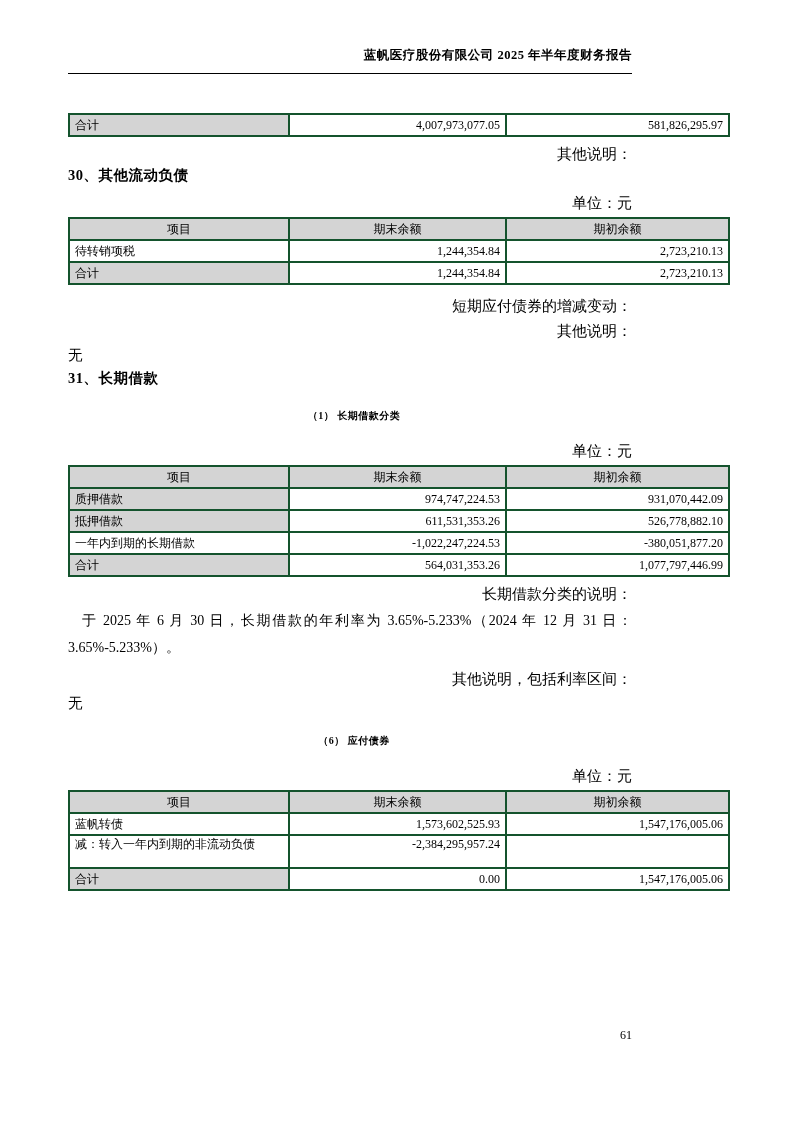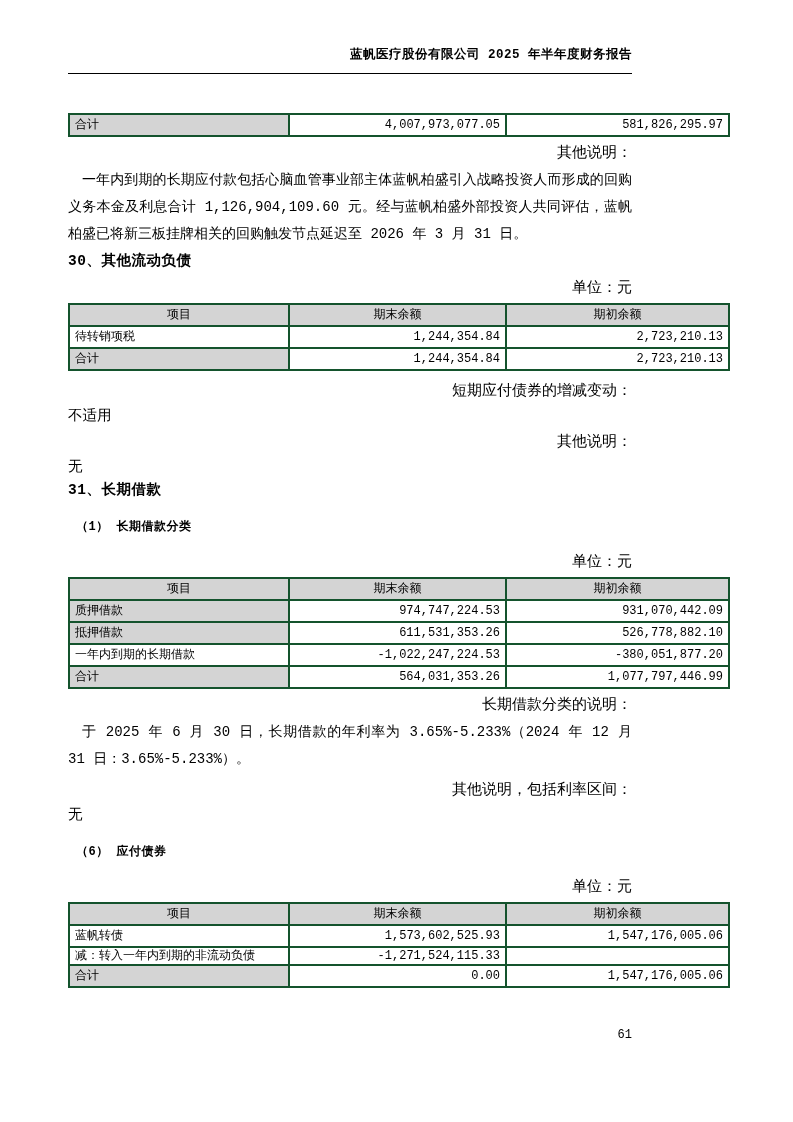--- a/index.html
+++ b/index.html
@@ -4,21 +4,21 @@
 <style>
   * { margin: 0; padding: 0; box-sizing: border-box; }
   html, body { background: #ffffff; }
   body {
     width: 793px; height: 1122px;
     position: relative;
     color: #000;
     font-family: "Liberation Serif", "DejaVu Serif", serif;
     overflow: hidden;
   }
-  .page { width: 697px; height: 1122px; position: relative; font-family: Liberation Mono, monospace; }
+  .page { width: 697px; height: 1122px; position: relative; }
   .content { padding: 0 65px 0 68px; }
 
   
   .doc-header {
     padding-top: 47px;
     text-align: right;
     font-size: 12.5px;
     font-weight: bold;
     line-height: 17px;
     letter-spacing: 0.5px;
@@ -49,21 +49,21 @@
     vertical-align: middle;
   }
   table.fin-table th {
     background: var(--table-header-bg, #d4d4d4);
     font-weight: normal;
     text-align: center;
   }
   td.item { text-align: left; padding-left: 6px; }
   td.num  { text-align: right; padding-right: 4px; }
   td.gray { background: var(--table-header-bg, #d4d4d4); }
-  tr.row-short td { padding-top: 1px; padding-bottom: 1px; }
+  tr.row-short td { padding-top: 1px; padding-bottom: 16px; }
 
   .tbl-carryover { margin-top: 39px; }
   .tbl-carryover td { padding-top: 4px; padding-bottom: 4px; }
 
   
   .note-label {
     font-size: 15px;
     line-height: 16px;
     margin-top: 9px;
     text-align: right;
@@ -81,26 +81,27 @@
     margin-top: 5px;
   }
   .section-heading {
     font-size: 14.5px;
     font-weight: bold;
     line-height: 19px;
     margin-top: 4px;
     letter-spacing: 0.5px;
   }
   .sub-heading {
-    font-size: 12px;
+    font-size: 10px;
     font-weight: bold;
     line-height: 17px;
     margin-top: 19px;
     padding-left: 8px;
     letter-spacing: 0.5px;
+    text-align: center;
   }
   .unit-label {
     font-size: 15px;
     line-height: 16px;
     text-align: right;
     margin-top: 19px;
   }
   .unit-label.first { margin-top: 10px; }
   .tbl-gap { margin-top: 6px; }
 
@@ -130,21 +131,20 @@
       <tbody>
         <tr>
           <td class="item gray">合计</td>
           <td class="num">4,007,973,077.05</td>
           <td class="num">581,826,295.97</td>
         </tr>
       </tbody>
     </table>
 
     <div class="note-label">其他说明：</div>
-    <div class="para">一年内到期的长期应付款包括心脑血管事业部主体蓝帆柏盛引入战略投资人而形成的回购义务本金及利息合计 1,126,904,109.60 元。经与蓝帆柏盛外部投资人共同评估，蓝帆柏盛已将新三板挂牌相关的回购触发节点延迟至 2026 年 3 月 31 日。</div>
 
     <div class="section-heading">30、其他流动负债</div>
     <div class="unit-label first">单位：元</div>
     <table class="fin-table tbl-gap">
       <colgroup>
           <col class="c1">
           <col class="c2">
           <col class="c3">
         </colgroup>
       <tbody>
@@ -160,21 +160,20 @@
         </tr>
         <tr>
           <td class="item gray">合计</td>
           <td class="num">1,244,354.84</td>
           <td class="num">2,723,210.13</td>
         </tr>
       </tbody>
     </table>
 
     <div class="note-label" style="margin-top:13px">短期应付债券的增减变动：</div>
-    <div class="big-value">不适用</div>
     <div class="note-label">其他说明：</div>
     <div class="big-value">无</div>
 
     <div class="section-heading">31、长期借款</div>
     <div class="sub-heading">（1） 长期借款分类</div>
     <div class="unit-label">单位：元</div>
     <table class="fin-table tbl-gap">
       <colgroup>
           <col class="c1">
           <col class="c2">
@@ -228,21 +227,21 @@
           <th>期末余额</th>
           <th>期初余额</th>
         </tr>
         <tr>
           <td class="item">蓝帆转债</td>
           <td class="num">1,573,602,525.93</td>
           <td class="num">1,547,176,005.06</td>
         </tr>
         <tr class="row-short">
           <td class="item">减：转入一年内到期的非流动负债</td>
-          <td class="num">-1,271,524,115.33</td>
+          <td class="num">-2,384,295,957.24</td>
           <td class="num"></td>
         </tr>
         <tr>
           <td class="item gray">合计</td>
           <td class="num">0.00</td>
           <td class="num">1,547,176,005.06</td>
         </tr>
       </tbody>
     </table>
 

